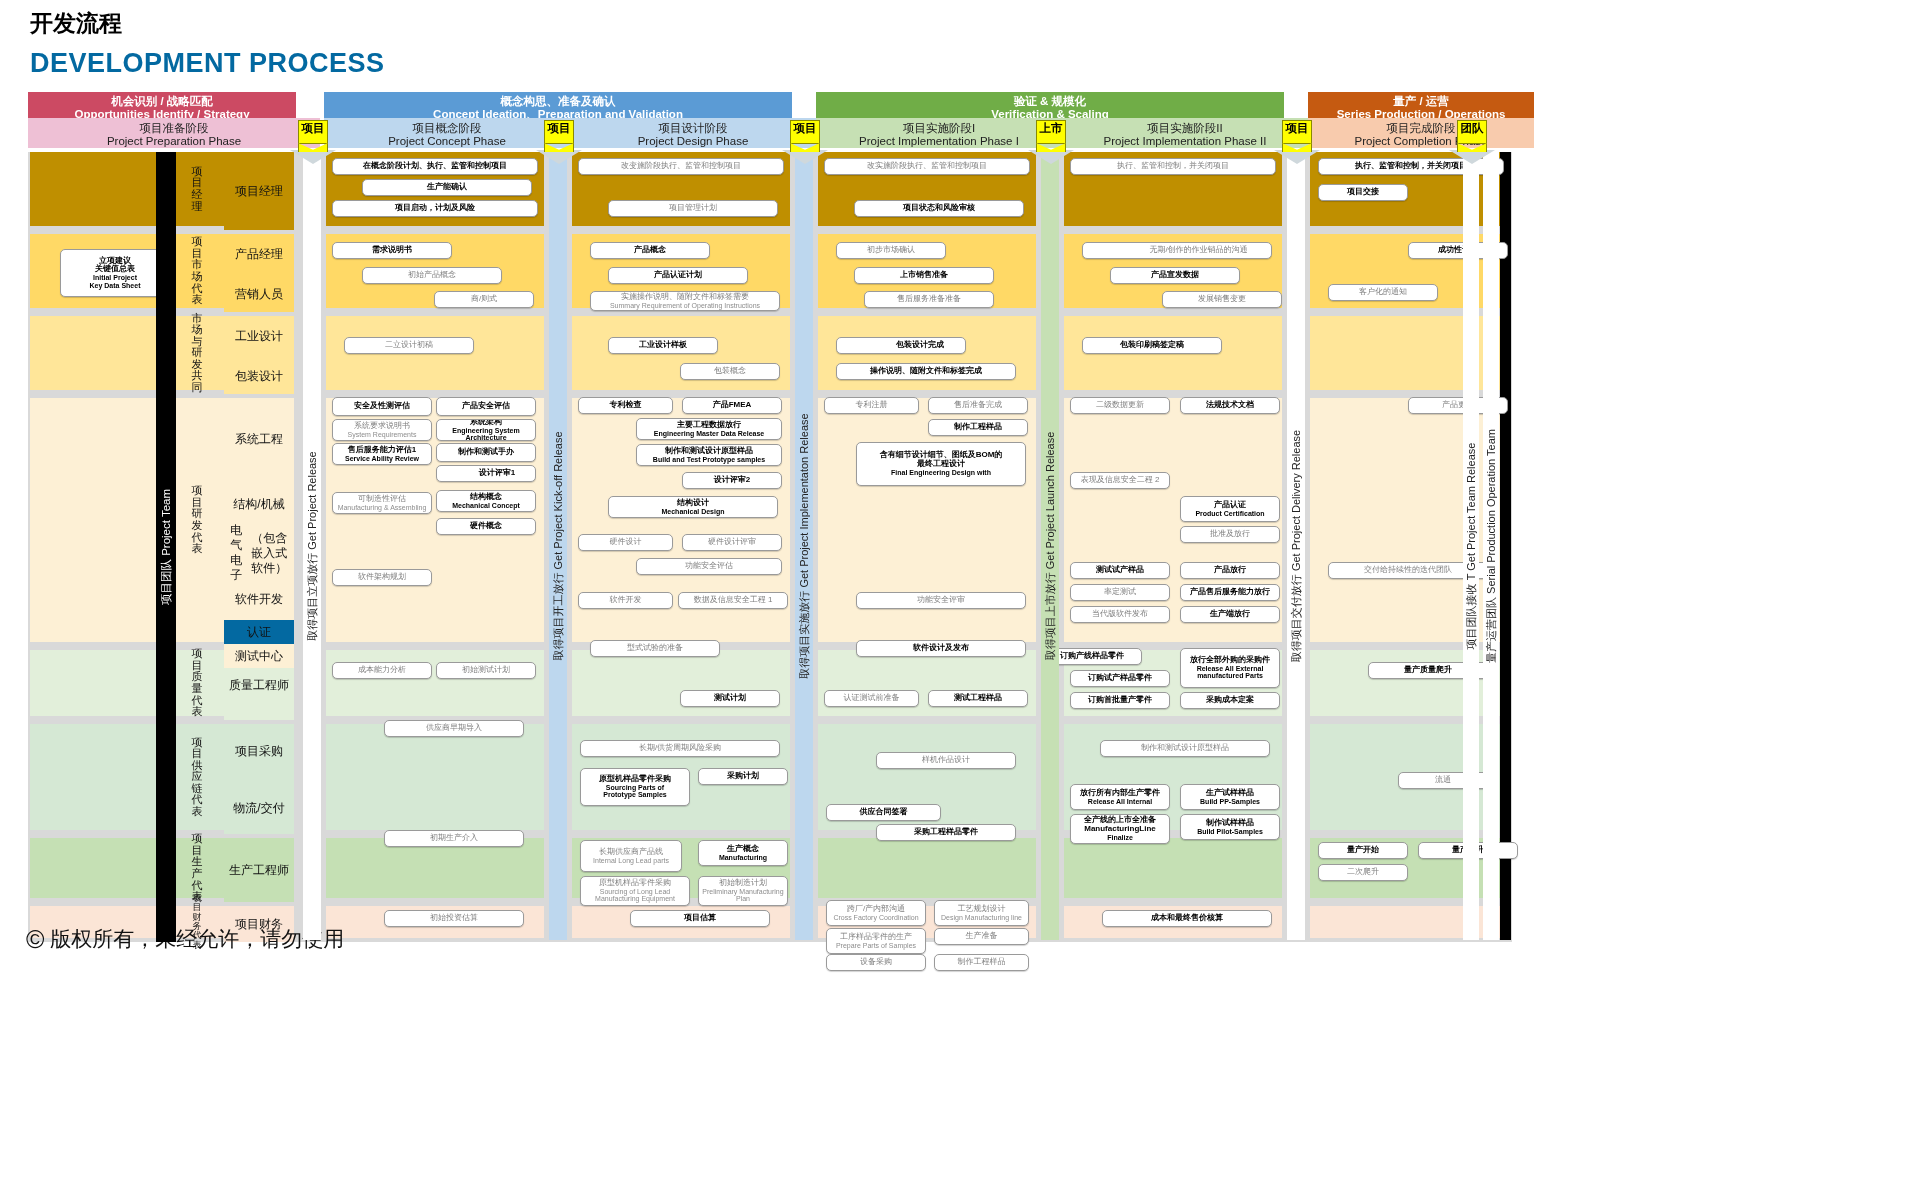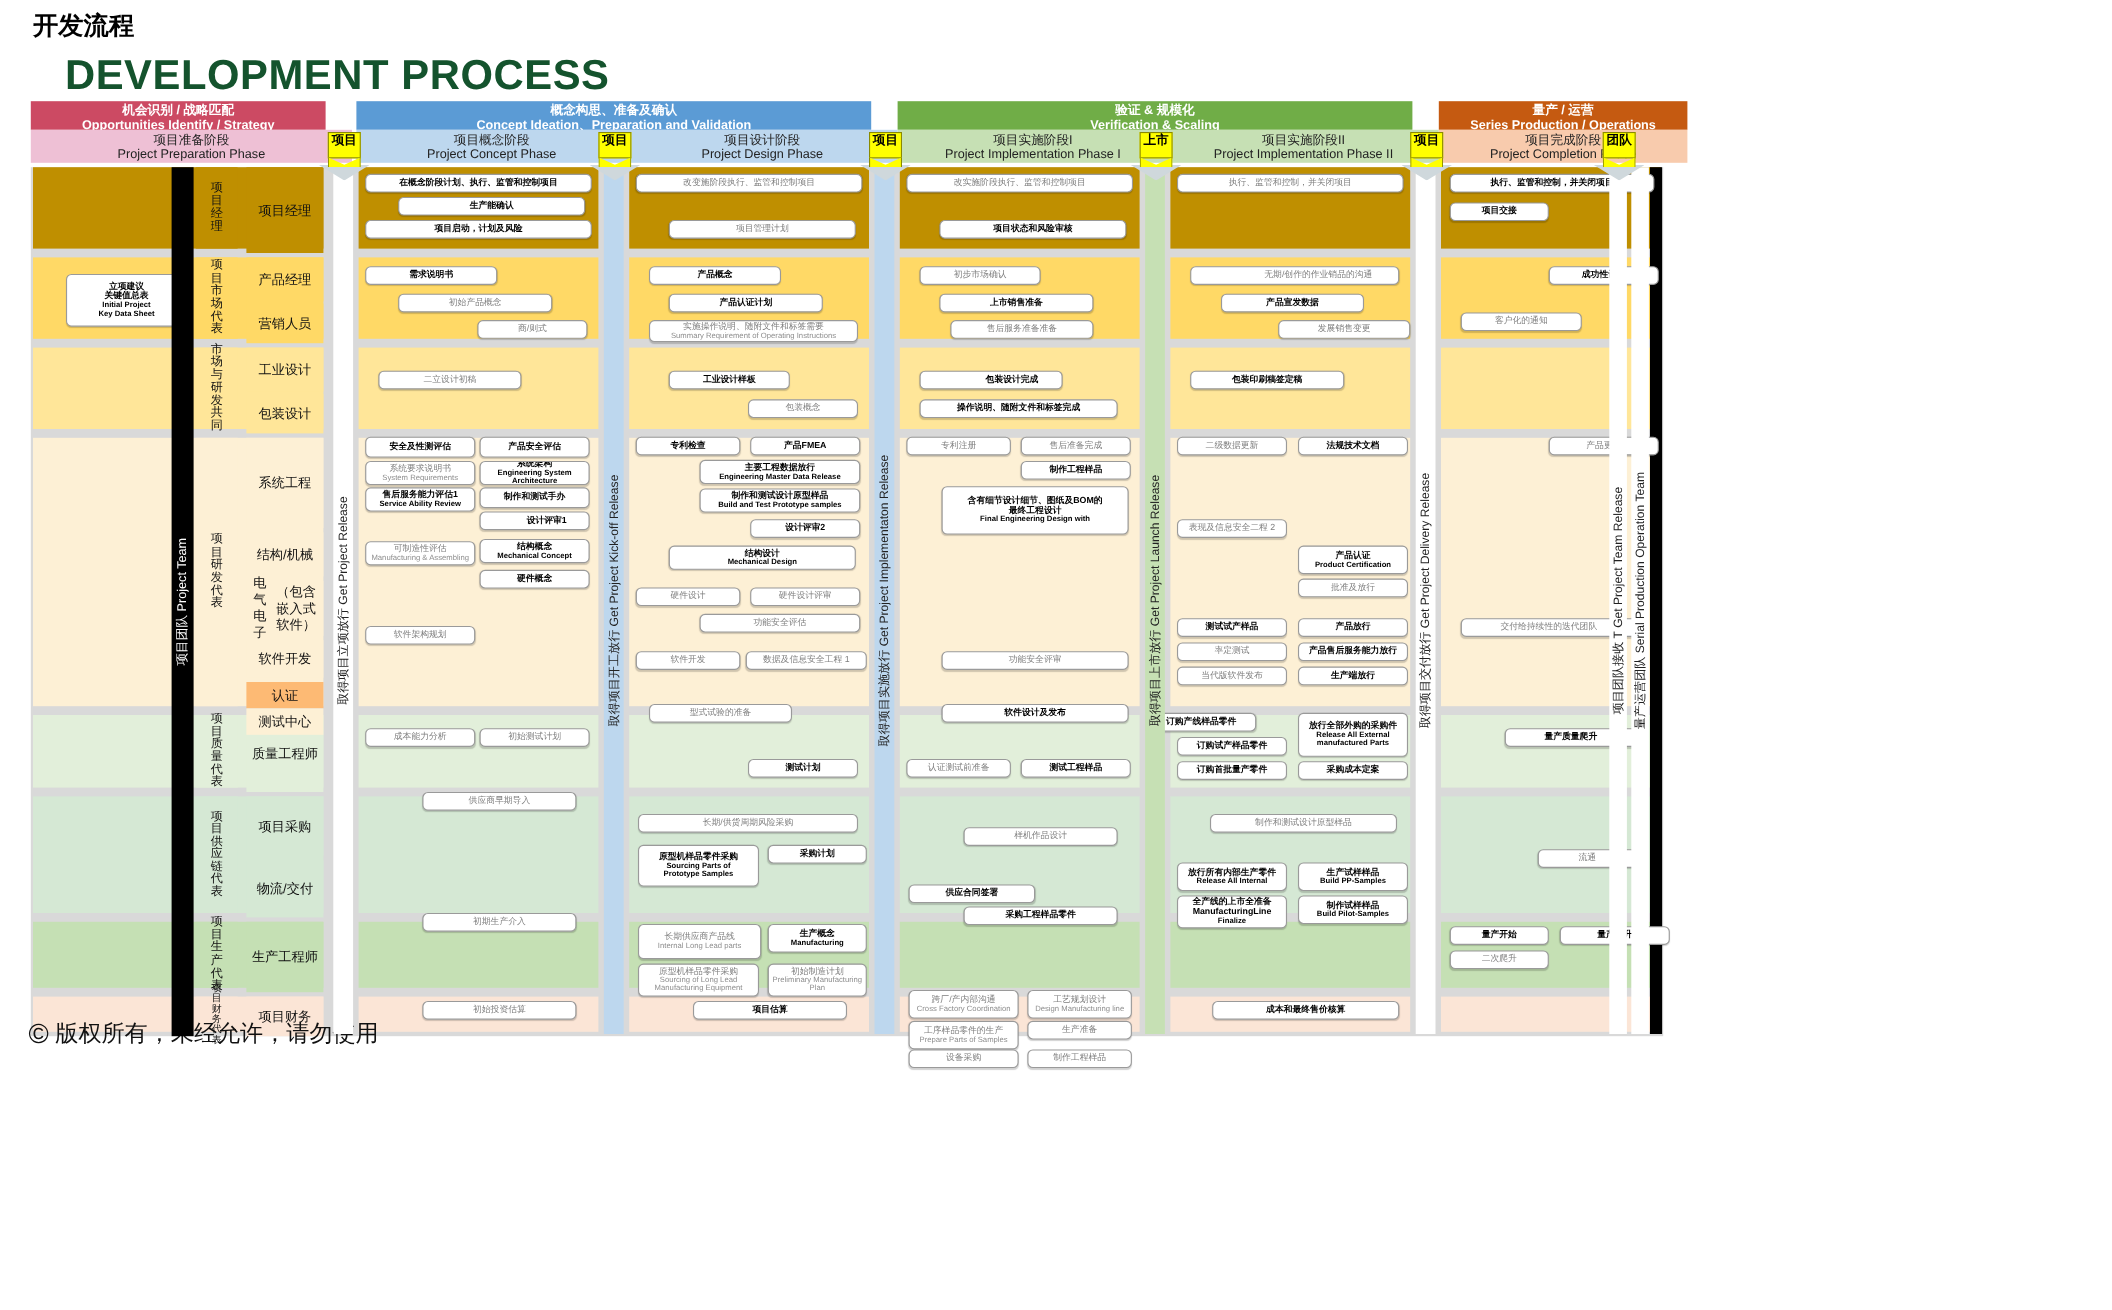--- a/index.html
+++ b/index.html
@@ -5,21 +5,21 @@
   * { box-sizing: border-box; }
   html, body { margin:0; padding:0; }
   body {
     width:1920px; height:1191px;
     background:#ffffff;
     font-family:"Liberation Sans","DejaVu Sans",sans-serif;
     overflow:hidden;
     position:relative;
   }
   #title-zh { position:absolute; left:30px; top:8px; font-size:23px; font-weight:bold; color:#000; }
-  #title-en { position:absolute; left:30px; top:48px; font-size:38px; font-weight:bold; color:#14532d; letter-spacing:.5px;margin-left:29px; }
+  #title-en { position:absolute; left:30px; top:48px; font-size:27px; font-weight:bold; color:#0369a1; letter-spacing:.5px; }
 
   #board { position:absolute; left:28px; top:92px; width:1484px; height:818px; }
 
   
   .phase-top { position:absolute; color:#fff; text-align:center; font-weight:bold; line-height:1.12; padding-top:3px; }
   .phase-top .zh { font-size:11.5px; }
   .phase-top .en { font-size:11.5px; }
   .sub-band { position:absolute; text-align:center; line-height:1.15; padding-top:4px; color:#222; }
   .sub-band .zh { font-size:11.5px; }
   .sub-band .en { font-size:11.5px; }
@@ -251,21 +251,21 @@
     <div class="rolename" style="left: 196px; top: 392px; width: 70px; height: 40px; background: rgb(253, 240, 213);">
       <div style="font-size: 12px;">结构/机械</div>
     </div>
     <div class="rolename" style="left: 196px; top: 436px; width: 70px; height: 50px; background: rgb(253, 240, 213);">
       <div style="font-size: 12px;">电气电子</div>
       <div style="font-size: 12px;">（包含嵌入式软件）</div>
     </div>
     <div class="rolename" style="left: 196px; top: 490px; width: 70px; height: 34px; background: rgb(253, 240, 213);">
       <div style="font-size: 12px;">软件开发</div>
     </div>
-    <div class="rolename" style="left: 196px; top: 528px; width: 70px; height: 24px; background: #fdba74;">
+    <div class="rolename" style="left: 196px; top: 528px; width: 70px; height: 24px; background: #0369a1;">
       <div style="font-size: 12px;">认证</div>
     </div>
     <div class="rolename" style="left: 196px; top: 558px; width: 70px; height: 70px; background: rgb(226, 239, 218);">
       <div style="font-size: 12px;">质量工程师</div>
     </div>
     <div class="rolename" style="left: 196px; top: 632px; width: 70px; height: 54px; background: rgb(213, 232, 212);">
       <div style="font-size: 12px;">项目采购</div>
     </div>
     <div class="rolename" style="left: 196px; top: 690px; width: 70px; height: 52px; background: rgb(213, 232, 212);">
       <div style="font-size: 12px;">物流/交付</div>
@@ -425,21 +425,21 @@
       <div class="zh">长期/供货周期风险采购</div>
     </div>
     <div class="bx" style="left: 552px; top: 676px; width: 110px; height: 38px;">
       <div class="zh">原型机样品零件采购</div>
       <div class="en">Sourcing Parts of</div>
       <div class="en">Prototype Samples</div>
     </div>
     <div class="bx" style="left: 670px; top: 676px; width: 90px; height: 17px;">
       <div class="zh">采购计划</div>
     </div>
-    <div class="bx faint" style="left: 552px; top: 748px; width: 112px; height: 32px;">
+    <div class="bx faint" style="left: 552px; top: 748px; width: 102px; height: 32px;">
       <div class="zh">长期供应商产品线</div>
       <div class="en">Internal Long Lead parts</div>
     </div>
     <div class="bx" style="left: 670px; top: 748px; width: 90px; height: 26px;">
       <div class="zh">生产概念</div>
       <div class="en">Manufacturing</div>
     </div>
     <div class="bx faint" style="left: 552px; top: 784px; width: 110px; height: 30px;">
       <div class="zh">原型机样品零件采购</div>
       <div class="en">Sourcing of Long Lead</div>

